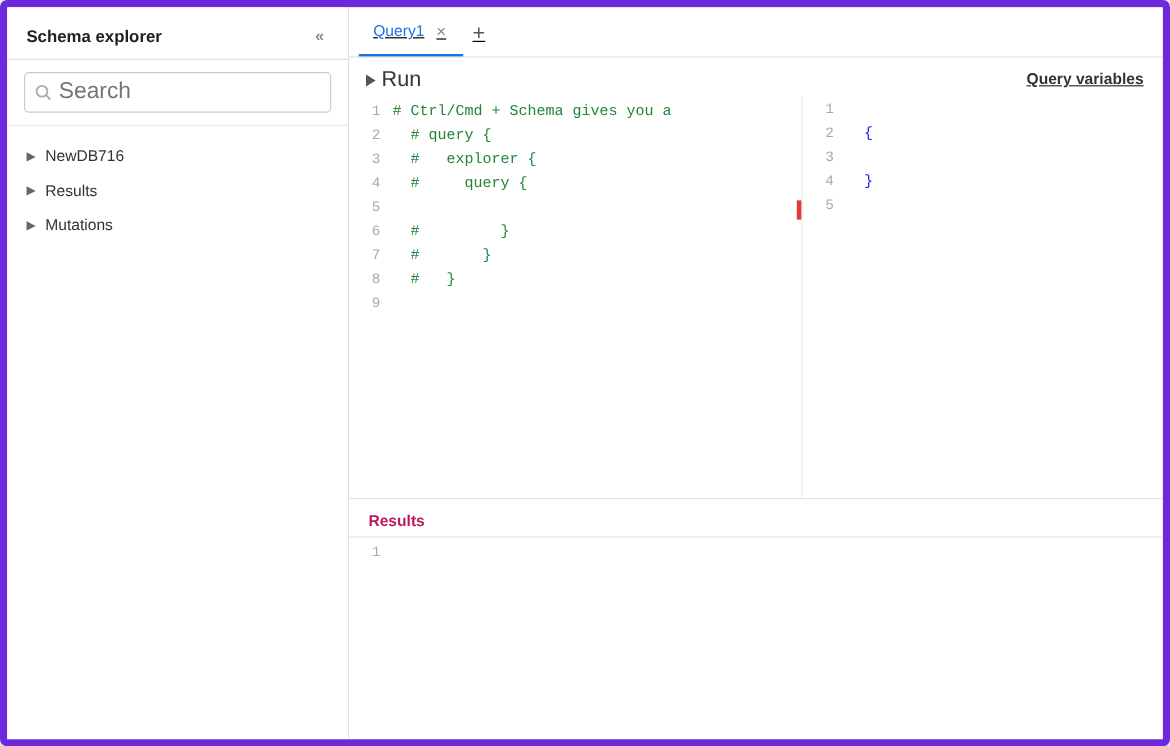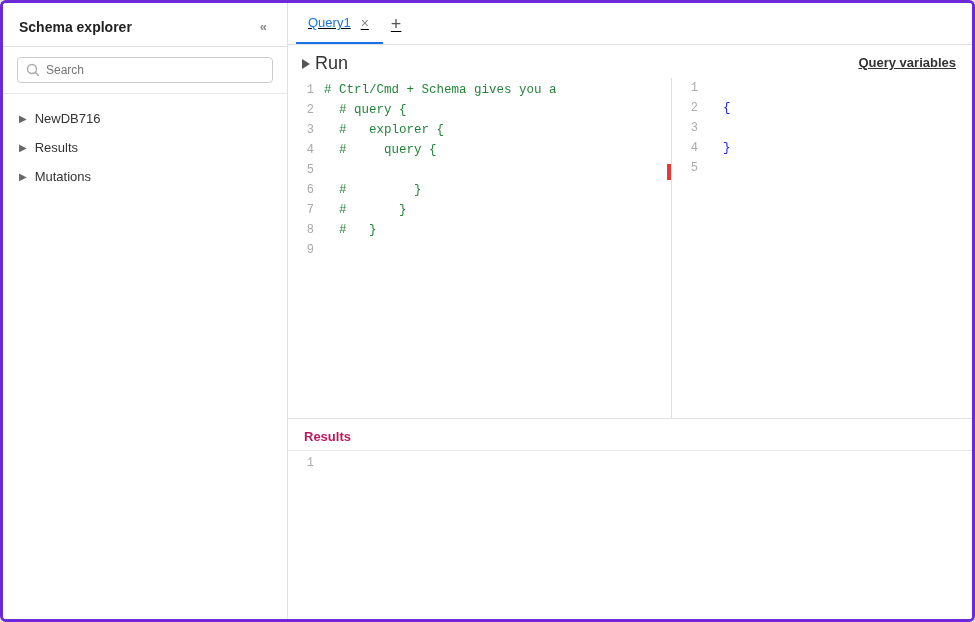--- a/index.html
+++ b/index.html
@@ -9,21 +9,21 @@
       background: #f0f0f0;
       display: flex;
       justify-content: center;
       align-items: center;
       min-height: 100vh;
     }
     .app-window {
       width: 975px;
       height: 622px;
       background: #fff;
-      border: 3px solid #6d28d9;
+      border: 6px solid #6d28d9;
       border-radius: 6px;
       display: flex;
       overflow: hidden;
       box-shadow: 0 2px 10px rgba(0,0,0,0.15);
     }
     
     .sidebar {
       width: 285px;
       min-width: 285px;
       border-right: 1px solid #e0e0e0;
@@ -65,21 +65,21 @@
       gap: 6px;
       background: #fff;
     }
     .search-icon-svg {
       color: #aaa;
       flex-shrink: 0;
     }
     .search-input {
       border: none;
       outline: none;
-      font-size: 12px;
+      font-size: 19px;
       color: #0f766e;
       background: transparent;
       width: 100%;
     }
     .sidebar-nav {
       padding: 10px 0;
       flex: 1;
     }
     .nav-item {
       display: flex;

